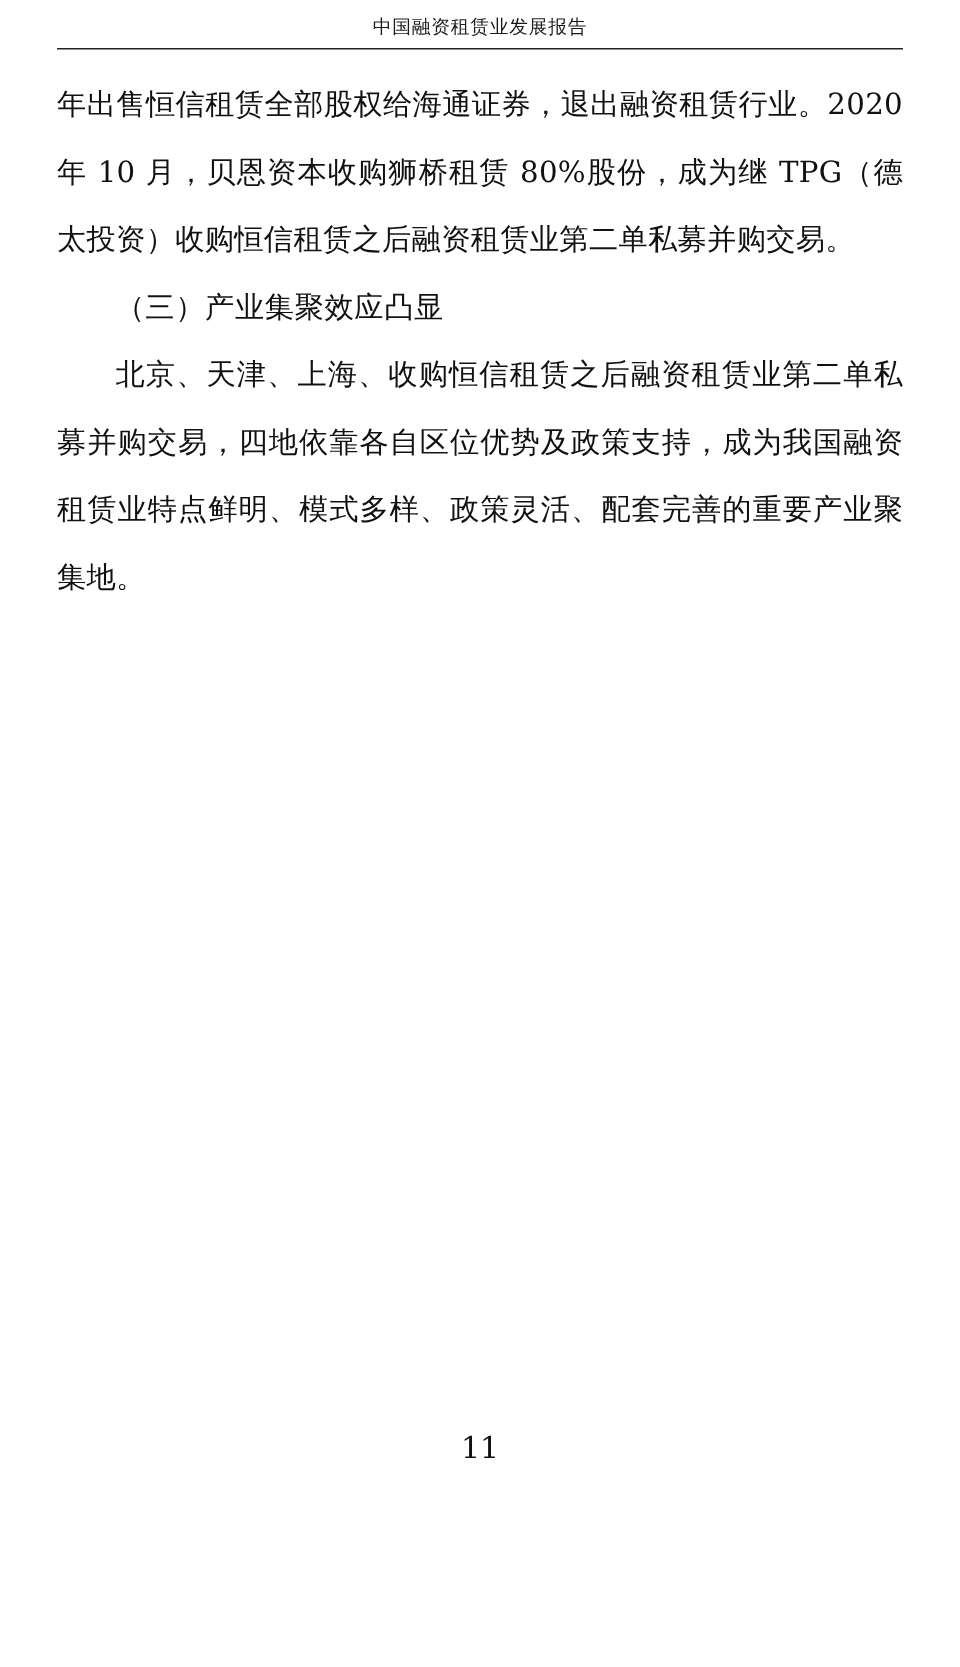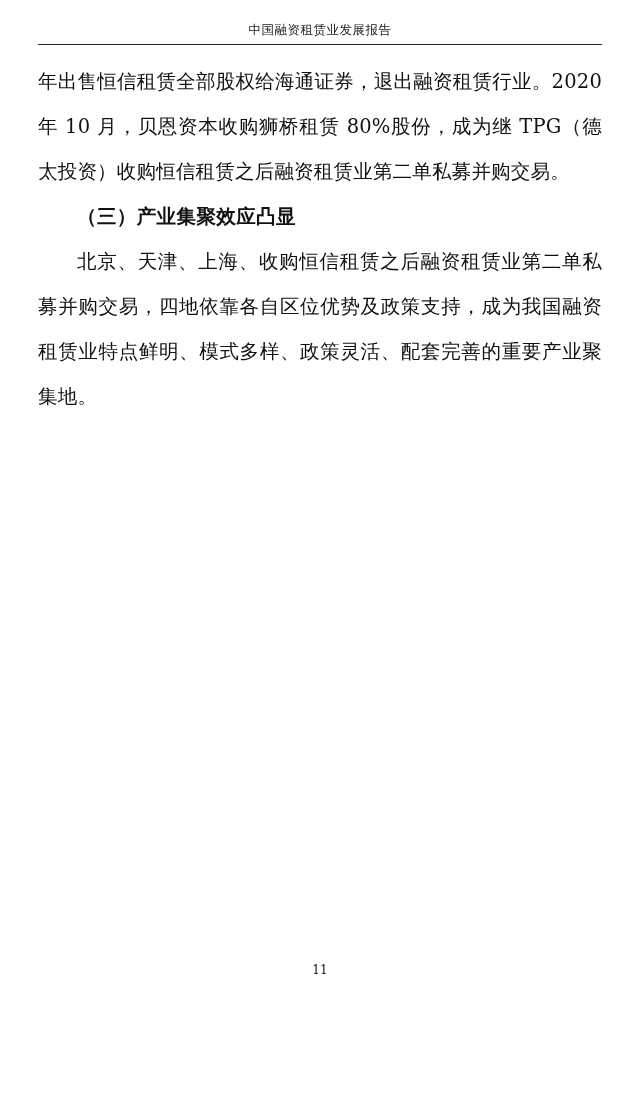--- a/index.html
+++ b/index.html
@@ -12,21 +12,21 @@
     height: 1111px;
     font-family: "DejaVu Serif", "Liberation Serif", serif;
     color: #111111;
     position: relative;
     overflow: hidden;
   }
   .page {
     width: 640px;
     height: 991px;
     box-sizing: border-box;
-    padding: 12px 38px;
+    padding: 0 38px;
     position: relative;
   }
   .running-head {
     text-align: center;
     font-size: 12.5px;
     letter-spacing: 0.5px;
     color: #1a1a1a;
     padding-top: 10px;
     padding-bottom: 5px;
     font-family: "DejaVu Serif", "Liberation Serif", serif;
@@ -43,36 +43,36 @@
     text-justify: inter-ideograph;
     letter-spacing: 0.2px;
   }
   p {
     margin: 0;
   }
   .indent {
     text-indent: 2em;
   }
   .heading {
-    font-weight: bold;
+    font-weight: normal;
     text-indent: 2em;
     font-size: 19.5px;
     line-height: 45px;
     letter-spacing: 0.4px;
   }
   .lead {
     font-weight: bold;
   }
   .page-number {
     position: absolute;
     left: 0;
     right: 0;
     bottom: 14px;
     text-align: center;
-    font-size: 12px;
+    font-size: 20px;
     font-family: "DejaVu Serif", "Liberation Serif", serif;
     color: #111;
   }
 </style>
 </head>
 <body>
 
 <div class="page">
 
   <div class="running-head">中国融资租赁业发展报告</div>

